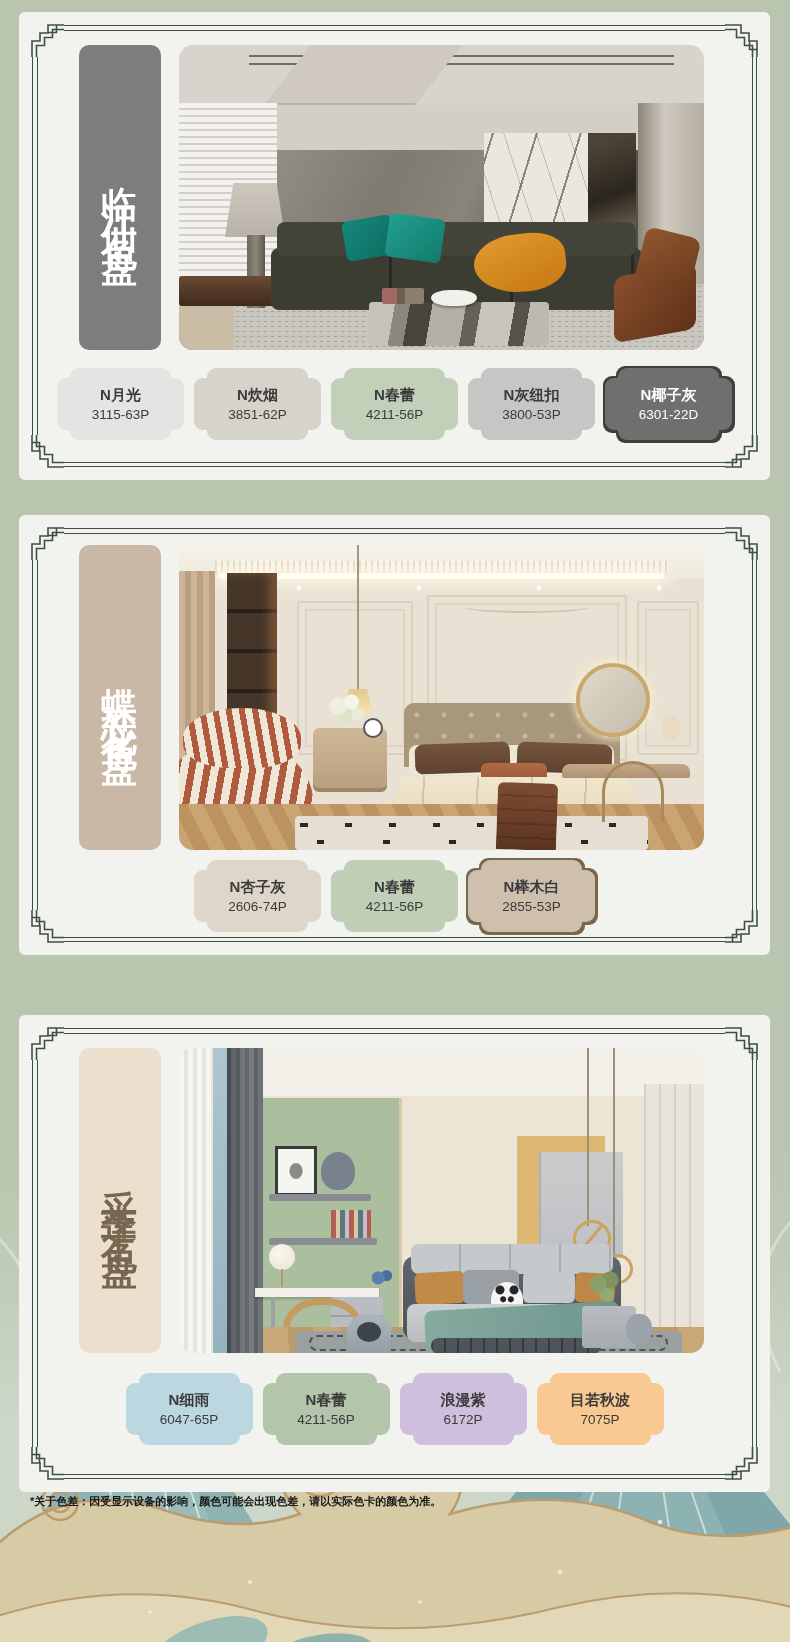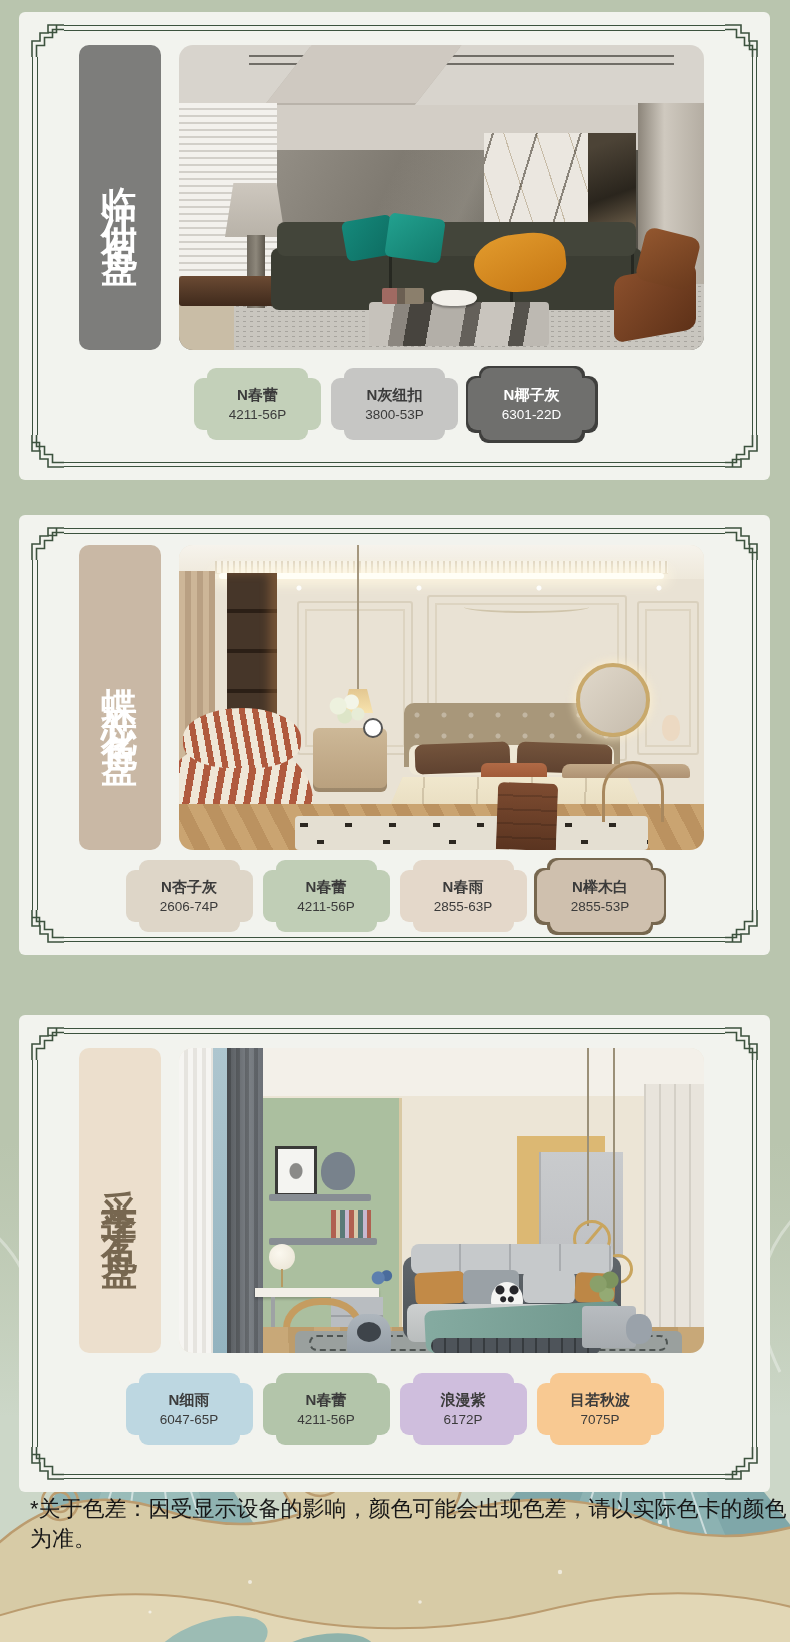--- a/index.html
+++ b/index.html
@@ -37,21 +37,21 @@
   .swatch{position:relative;width:127px;height:72px;flex:none;}
   .sw-layer{position:absolute;inset:0;}
   .sw-layer.bord{inset:-2.5px;}
   .sw-layer::before{content:"";position:absolute;left:0;right:0;top:10px;bottom:10px;border-radius:9px;background:var(--c,transparent);}
   .sw-layer::after{content:"";position:absolute;top:0;bottom:0;left:13px;right:13px;border-radius:9px;background:var(--c,transparent);}
   .sw-text{position:absolute;inset:0;display:flex;flex-direction:column;align-items:center;justify-content:center;gap:2px;color:#3b3b3b;}
   .sw-name{font-size:15px;font-weight:bold;}
   .sw-code{font-size:13.5px;}
 
   
-  .disclaimer{position:absolute;left:30px;top:1494px;margin:0;font-size:22px;font-weight:normal;color:#171717;z-index:2;}
+  .disclaimer{position:absolute;left:30px;top:1494px;margin:0;font-size:11px;font-weight:bold;color:#171717;z-index:2;}
 
   
   .p1{background:linear-gradient(180deg,#d8d4cd 0,#d8d4cd 60px,#d3cec6 60px,#d3cec6 105px,#6e6a62 105px);}
   .p1-slats{top:10px;left:70px;right:30px;height:10px;background:repeating-linear-gradient(180deg,#4e4b45 0 2px,transparent 2px 8px);opacity:.75;}
   .p1-bulk{top:0;left:110px;width:150px;height:58px;background:#cfc9c1;transform:skewX(-38deg);box-shadow:0 2px 0 #b9b3aa;}
   .p1-wall{top:105px;left:96px;right:62px;bottom:68px;background:linear-gradient(118deg,#938e85,#7c776e 35%,#5b584f 75%,#514e46);}
   .p1-wall::after{content:"";position:absolute;inset:0;background:linear-gradient(115deg,transparent 30%,rgba(230,225,215,.22) 50%,transparent 70%);}
   .p1-blinds{top:58px;left:0;width:98px;bottom:52px;background:repeating-linear-gradient(180deg,#f3f1ed 0 5px,#d2cfc9 5px 7px);}
   .p1-shade{top:138px;left:46px;width:60px;height:54px;background:linear-gradient(180deg,#cdc7be,#b8b2a8);clip-path:polygon(14% 0,86% 0,100% 100%,0 100%);}
   .p1-pole{top:190px;left:68px;width:18px;bottom:42px;background:linear-gradient(90deg,#6e685e,#8d877b 50%,#5c564c);}
@@ -270,20 +270,36 @@
         <div class="p1-table"></div>
         <div class="p1-decor"></div>
         <div class="p1-bowl"></div>
         <div class="p1-chair"></div>
       </div>
     </div>
 
     <div class="swatches">
       <div class="swatch">
         <div class="sw-layer bord"></div>
+        <div class="sw-layer" style="--c: #e4e4e2;"></div>
+        <div class="sw-text">
+          <div class="sw-name">N月光</div>
+          <div class="sw-code">3115-63P</div>
+        </div>
+      </div>
+      <div class="swatch">
+        <div class="sw-layer bord"></div>
+        <div class="sw-layer" style="--c: #d6d3ca;"></div>
+        <div class="sw-text">
+          <div class="sw-name">N炊烟</div>
+          <div class="sw-code">3851-62P</div>
+        </div>
+      </div>
+      <div class="swatch">
+        <div class="sw-layer bord"></div>
         <div class="sw-layer" style="--c: #c3d0b9;"></div>
         <div class="sw-text">
           <div class="sw-name">N春蕾</div>
           <div class="sw-code">4211-56P</div>
         </div>
       </div>
       <div class="swatch">
         <div class="sw-layer bord"></div>
         <div class="sw-layer" style="--c: #c6c6c4;"></div>
         <div class="sw-text">
@@ -376,28 +392,20 @@
           <div class="sw-name">N杏子灰</div>
           <div class="sw-code">2606-74P</div>
         </div>
       </div>
       <div class="swatch">
         <div class="sw-layer bord"></div>
         <div class="sw-layer" style="--c: #c0ceb6;"></div>
         <div class="sw-text">
           <div class="sw-name">N春蕾</div>
           <div class="sw-code">4211-56P</div>
-        </div>
-      </div>
-      <div class="swatch">
-        <div class="sw-layer bord"></div>
-        <div class="sw-layer" style="--c: #e4d8ca;"></div>
-        <div class="sw-text">
-          <div class="sw-name">N春雨</div>
-          <div class="sw-code">2855-63P</div>
         </div>
       </div>
       <div class="swatch">
         <div class="sw-layer bord" style="--c: #77674f;"></div>
         <div class="sw-layer" style="--c: #cfc0ae;"></div>
         <div class="sw-text">
           <div class="sw-name">N榉木白</div>
           <div class="sw-code">2855-53P</div>
         </div>
       </div>

